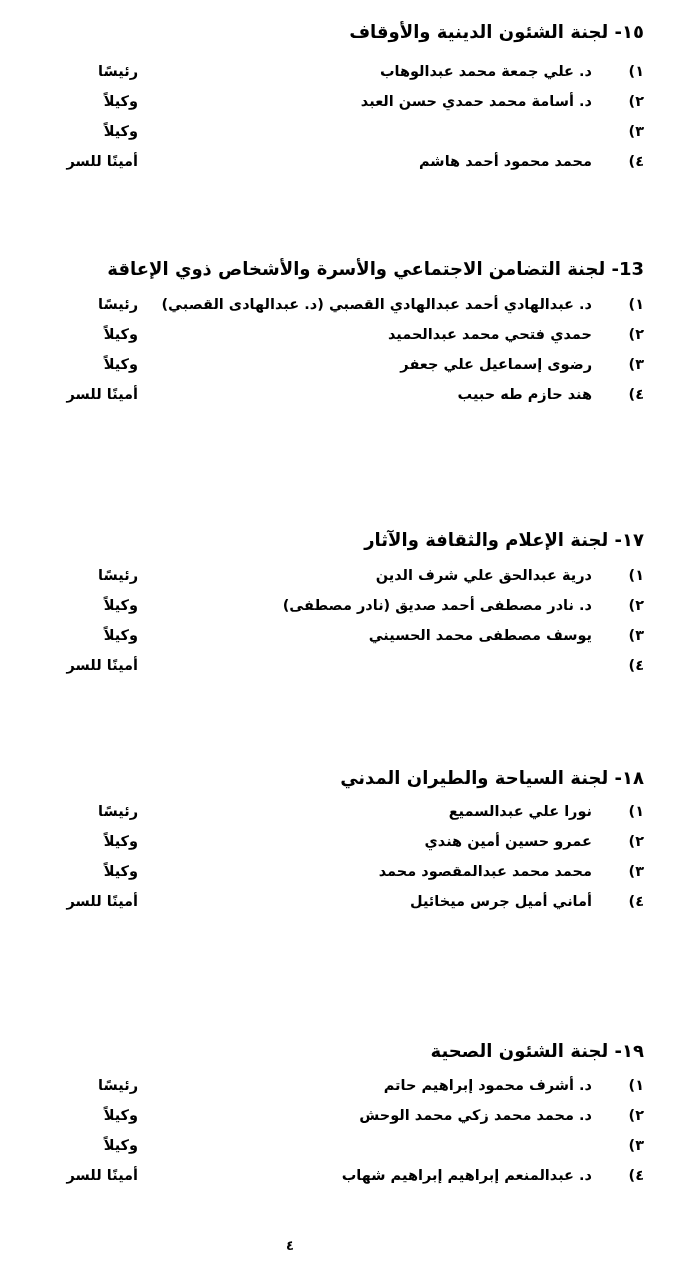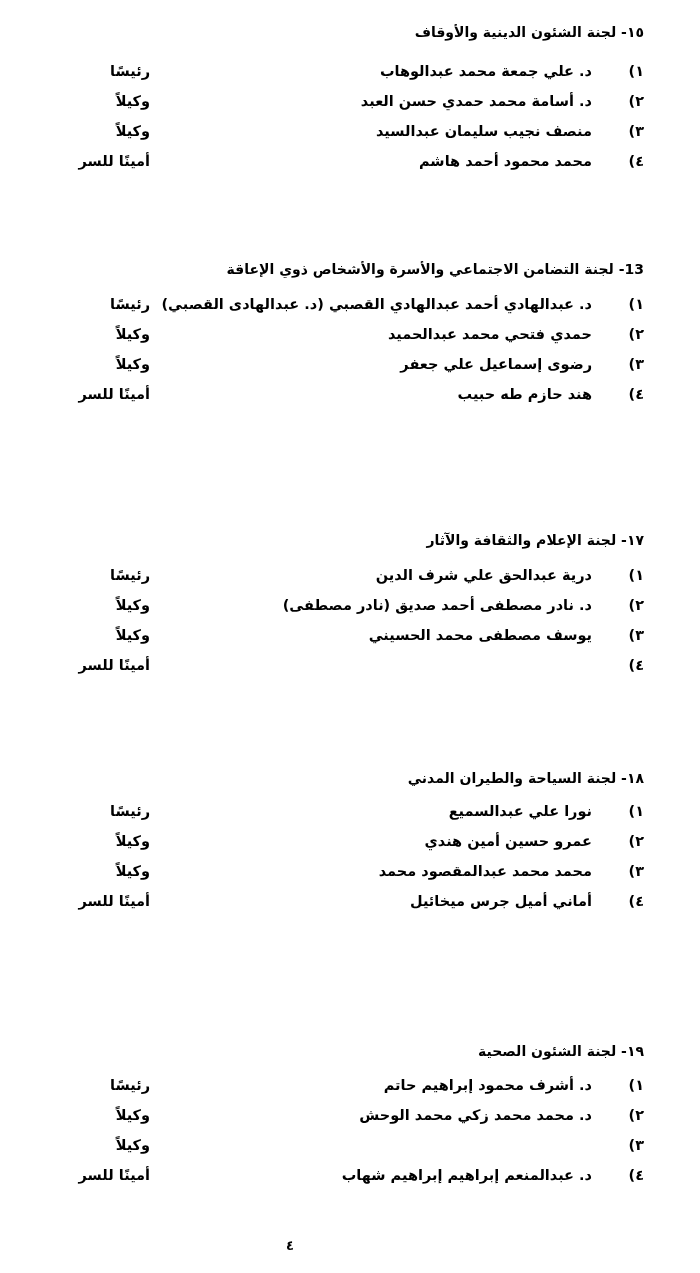--- a/index.html
+++ b/index.html
@@ -18,21 +18,21 @@
     }
     .section {
       position: absolute;
       right: 0;
       width: 700px;
     }
     .section-title {
       position: absolute;
       right: 56px;
       top: 0;
-      font-size: 14px;
+      font-size: 18px;
       font-weight: bold;
       white-space: nowrap;
       line-height: 32px;
       letter-spacing: 0;
     }
     .row {
       position: absolute;
       right: 0;
       width: 700px;
       height: 30px;
@@ -49,21 +49,21 @@
       white-space: nowrap;
     }
     .row .name {
       position: absolute;
       right: 108px;
       top: 0;
       white-space: nowrap;
     }
     .row .role {
       position: absolute;
-      right: 550px;
+      right: 562px;
       top: 0;
       white-space: nowrap;
       text-align: right;
     }
     .page-number {
       position: absolute;
       top: 1238px;
       left: 280px;
       width: 20px;
       text-align: center;
@@ -81,21 +81,20 @@
     <span class="name">د. علي جمعة محمد عبدالوهاب</span>
     <span class="role">رئيسًا</span>
   </div>
   <div class="row" style="top:70px;">
     <span class="num">٢)</span>
     <span class="name">د. أسامة محمد حمدي حسن العبد</span>
     <span class="role">وكيلاً</span>
   </div>
   <div class="row" style="top:100px;">
     <span class="num">٣)</span>
-    <span class="name">منصف نجيب سليمان عبدالسيد</span>
     <span class="role">وكيلاً</span>
   </div>
   <div class="row" style="top:130px;">
     <span class="num">٤)</span>
     <span class="name">محمد محمود أحمد هاشم</span>
     <span class="role">أمينًا للسر</span>
   </div>
 </div>
 
 <div class="section" style="top:253px;">

